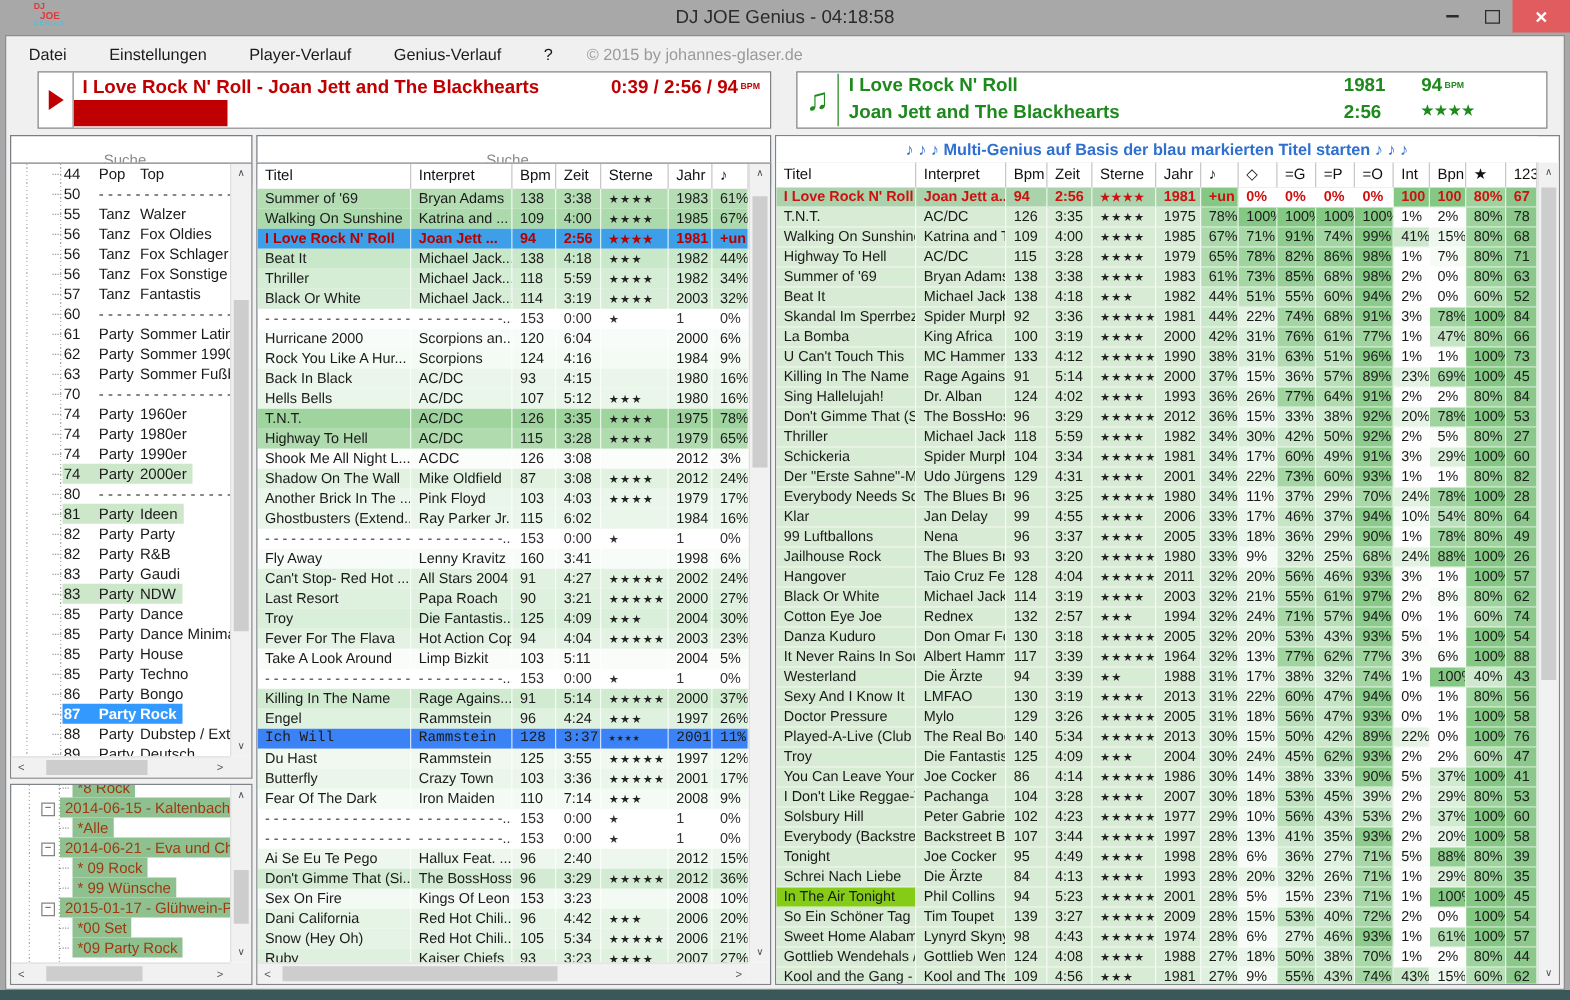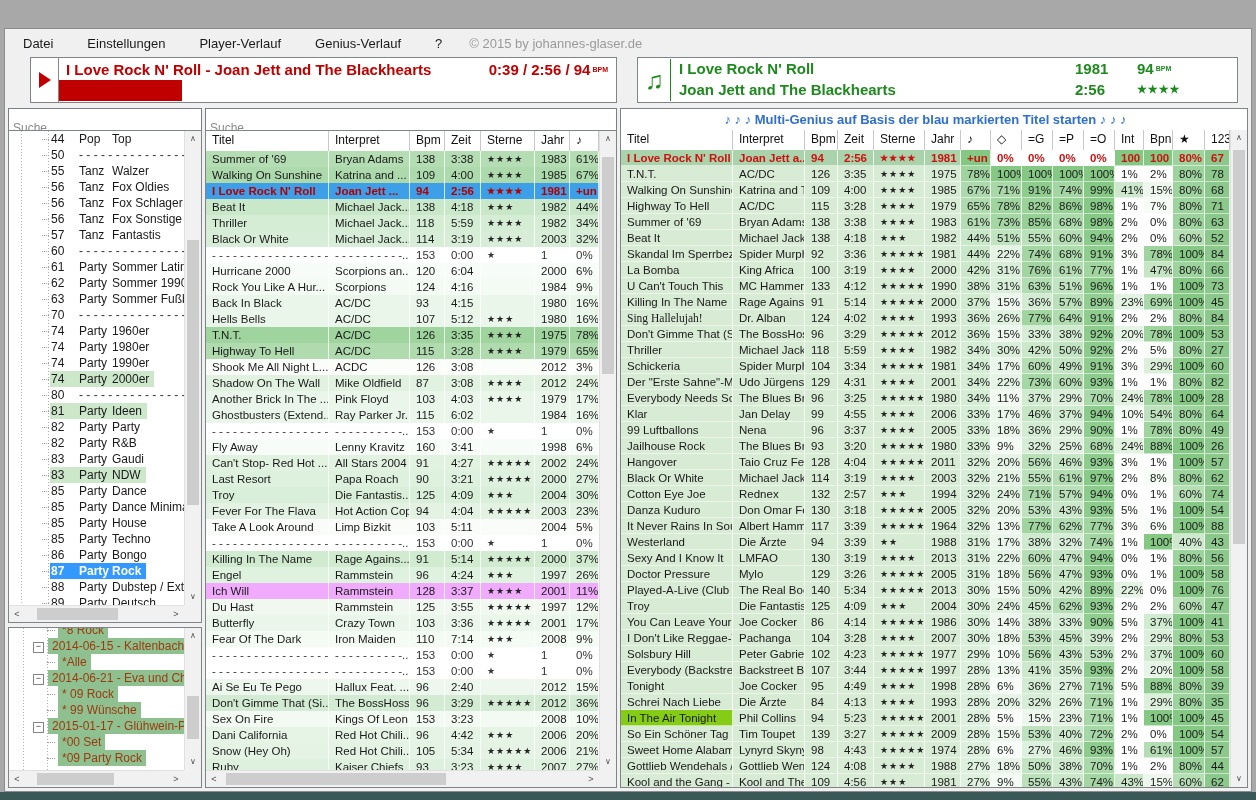--- a/index.html
+++ b/index.html
@@ -45,21 +45,21 @@
   .np-box{position:absolute;left:637px;top:57px;width:601px;height:46px;background:#fff;border:1px solid #7f8488;box-sizing:border-box;display:flex;color:#1e8a1e;}
   .np-icon{width:32px;font-size:25px;display:flex;align-items:center;justify-content:center;color:#1e8a1e;}
   .np-divider{width:1px;background:#1e8a1e;margin:1px 0;}
   .np-main{flex:1;padding-left:8px;overflow:hidden;}
   .np-title,.np-artist{font-size:15px;font-weight:bold;line-height:21px;white-space:nowrap;}
   .np-col{width:62px;text-align:left;font-size:15px;font-weight:bold;line-height:21px;}
   .np-col.np-right{width:72px;margin-right:28px;}
   .np-stars{font-size:11px;letter-spacing:1px;}
 
   
-  .search-input{position:absolute;box-sizing:border-box;height:40px;border:1px solid #7a7f85;background:#fff;font-size:12px;padding:0 4px;color:#555;font-family:"Liberation Sans",sans-serif;}
+  .search-input{position:absolute;box-sizing:border-box;height:40px;border:1px solid #7a7f85;background:#fff;font-size:12px;padding:0 4px;color:#555;font-family:"Liberation Sans",sans-serif;text-align:center;}
   .search-input::placeholder{color:#8a8a8a;opacity:1;}
   .box{position:absolute;background:#fff;border:1px solid #7f8488;box-sizing:border-box;overflow:hidden;}
 
   
   .vscroll{position:absolute;right:0;top:0;bottom:17px;width:17px;background:#f1f1f1;border-left:1px solid #e0e0e0;box-sizing:border-box;}
   .vscroll.full{bottom:0;}
   .hscroll{position:absolute;left:0;right:17px;bottom:0;height:17px;background:#f1f1f1;border-top:1px solid #e0e0e0;box-sizing:border-box;}
   .sarr{position:absolute;color:#505050;font-size:8px;width:100%;text-align:center;line-height:16px;}
   .sarr.up{top:0;} .sarr.down{bottom:0;}
   .hscroll .sarr{width:16px;height:100%;line-height:16px;font-size:9px;}
@@ -117,20 +117,39 @@
   .rt-row{height:16px;}
   .rt-row .cell{border-bottom:1px solid rgba(255,255,255,.55);}
   .rt-row.special .cell{color:#cc1111;font-weight:bold;}
   .rt-row.special .cell.stars{color:#cc1111;}
 </style>
 </head>
 <body>
 
 <div id="screen">
 
+  <div class="titlebar">
+    <div class="logo">
+      <span class="logo-dj">DJ</span>
+      <span class="logo-joe">JOE</span>
+      <span class="logo-genius">GENIUS</span>
+    </div>
+    <div class="win-title">DJ JOE Genius - 04:18:58</div>
+    <div class="win-controls">
+      <div class="wbtn">
+          <span class="glyph-min"></span>
+        </div>
+      <div class="wbtn">
+          <span class="glyph-max"></span>
+        </div>
+      <div class="wbtn close">
+          <span class="glyph-close">✕</span>
+        </div>
+    </div>
+  </div>
 
   <div class="winbody"></div>
 
   <div class="menubar">
     <span class="menu-item">Datei</span>
     <span class="menu-item">Einstellungen</span>
     <span class="menu-item">Player-Verlauf</span>
     <span class="menu-item">Genius-Verlauf</span>
     <span class="menu-item">?</span>
     <span class="copyright">© 2015 by johannes-glaser.de</span>
@@ -604,21 +623,21 @@
         </div>
         <div class="mid-row mid-grid" style="background: rgb(223, 241, 223);">
           <span class="cell">Engel</span>
           <span class="cell">Rammstein</span>
           <span class="cell">96</span>
           <span class="cell">4:24</span>
           <span class="cell stars">★★★</span>
           <span class="cell">1997</span>
           <span class="cell">26%</span>
         </div>
-        <div class="mid-row mid-grid" style="background: #f0abfc;">
+        <div class="mid-row mid-grid" style="background: #3b82f6; font-family: Liberation Mono, monospace;">
           <span class="cell">Ich Will</span>
           <span class="cell">Rammstein</span>
           <span class="cell">128</span>
           <span class="cell">3:37</span>
           <span class="cell stars">★★★★</span>
           <span class="cell">2001</span>
           <span class="cell">11%</span>
         </div>
         <div class="mid-row mid-grid" style="background: rgb(240, 248, 240);">
           <span class="cell">Du Hast</span>
@@ -917,21 +936,21 @@
           <span class="cell" style="background: rgb(237, 247, 237);">15%</span>
           <span class="cell" style="background: rgb(211, 235, 211);">36%</span>
           <span class="cell" style="background: rgb(185, 224, 185);">57%</span>
           <span class="cell" style="background: rgb(146, 206, 146);">89%</span>
           <span class="cell" style="background: rgb(227, 242, 227);">23%</span>
           <span class="cell" style="background: rgb(170, 217, 170);">69%</span>
           <span class="cell" style="background: rgb(132, 200, 132);">100%</span>
           <span class="cell" style="background: rgb(140, 200, 140);">45</span>
         </div>
         <div class="rt-row rt-grid">
-          <span class="cell" style="background: rgb(216, 235, 213); font-family: Liberation Serif, serif;">Sing Hallelujah!</span>
+          <span class="cell" style="background: rgb(216, 235, 213);">Sing Hallelujah!</span>
           <span class="cell" style="background: rgb(216, 235, 213);">Dr. Alban</span>
           <span class="cell" style="background: rgb(216, 235, 213);">124</span>
           <span class="cell" style="background: rgb(216, 235, 213);">4:02</span>
           <span class="cell stars" style="background: rgb(216, 235, 213);">★★★★</span>
           <span class="cell" style="background: rgb(216, 235, 213);">1993</span>
           <span class="cell" style="background: rgb(211, 235, 211);">36%</span>
           <span class="cell" style="background: rgb(223, 241, 223);">26%</span>
           <span class="cell" style="background: rgb(160, 213, 160);">77%</span>
           <span class="cell" style="background: rgb(176, 220, 176);">64%</span>
           <span class="cell" style="background: rgb(143, 205, 143);">91%</span>

